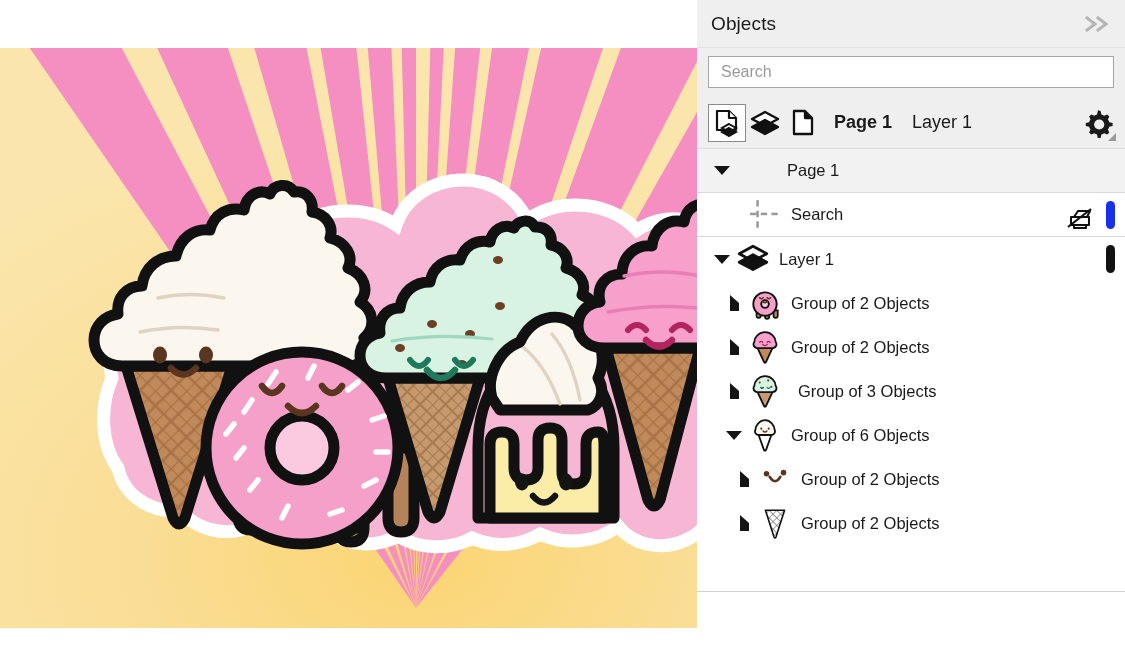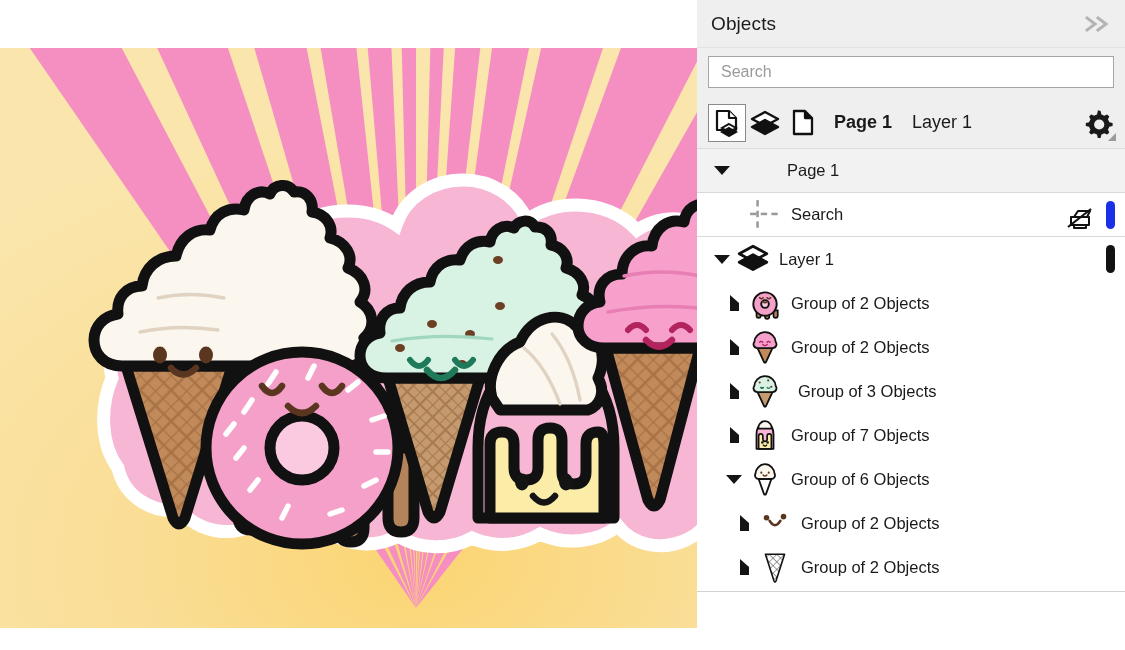--- a/index.html
+++ b/index.html
@@ -554,36 +554,20 @@
                 <circle cx="13" cy="13" r="1"></circle>
               </g>
               <path d="M12,12.8 q1.3,1.5 2.6,0" stroke="#1f7a5c" stroke-width="1.3" fill="none" stroke-linecap="round"></path>
               <path d="M18,12.8 q1.3,1.5 2.6,0" stroke="#1f7a5c" stroke-width="1.3" fill="none" stroke-linecap="round"></path>
             </svg>
           </span>
           <span class="row-label" style="margin-left: 13px;">Group of 3 Objects</span>
         </div>
         <div class="row d1">
           <span class="twisty">
-            <span class="tri-right"></span>
-          </span>
-          <span class="row-icon">
-            <svg class="thumb" width="34" height="34" viewBox="0 0 32 32">
-              <path d="M8,29 V16 C8,9 11,5 16,5 C21,5 24,9 24,16 V29 Z" fill="#f6b6d4" stroke="#111" stroke-width="1.7" stroke-linejoin="round"></path>
-              <path d="M10,10 C9,7 12,3 16,3 C20,3 23,7 22,10 Z" fill="#fbf6ee" stroke="#111" stroke-width="1.7" stroke-linejoin="round"></path>
-              <path d="M10,29 V17 q0,-2 2,-2 q2,0 2,2 v3 q0,2 2,2 q2,0 2,-2 v-3 q0,-2 2,-2 q2,0 2,2 V29 Z" fill="#fbeca8" stroke="#111" stroke-width="1.6" stroke-linejoin="round"></path>
-              <circle cx="13.5" cy="23" r="1.2" fill="#141414"></circle>
-              <circle cx="18.5" cy="23" r="1.2" fill="#141414"></circle>
-              <path d="M14.5,25.5 q1.5,1.8 3,0" stroke="#141414" stroke-width="1.3" fill="none" stroke-linecap="round"></path>
-            </svg>
-          </span>
-          <span class="row-label" style="margin-left: 6px;">Group of 7 Objects</span>
-        </div>
-        <div class="row d1">
-          <span class="twisty">
             <span class="tri-down"></span>
           </span>
           <span class="row-icon">
             <svg class="thumb" width="34" height="34" viewBox="0 0 32 32">
               <path d="M10,16 H22 L17,30 Q16,31.5 15,30 Z" fill="#fff" stroke="#111" stroke-width="1.7" stroke-linejoin="round"></path>
               <path d="M16,2 C21,2 25,7 25,11 C26,13 25,16 22,16 H10 C7,16 6,13 7,11 C7,7 11,2 16,2 Z" fill="#fbf6ee" stroke="#111" stroke-width="1.7" stroke-linejoin="round"></path>
               <circle cx="12.5" cy="10" r="1" fill="#5a3520"></circle>
               <circle cx="19.5" cy="10" r="1" fill="#5a3520"></circle>
               <path d="M14.2,12.3 q1.8,2 3.6,0" stroke="#5a3520" stroke-width="1.3" fill="none" stroke-linecap="round"></path>
             </svg>

